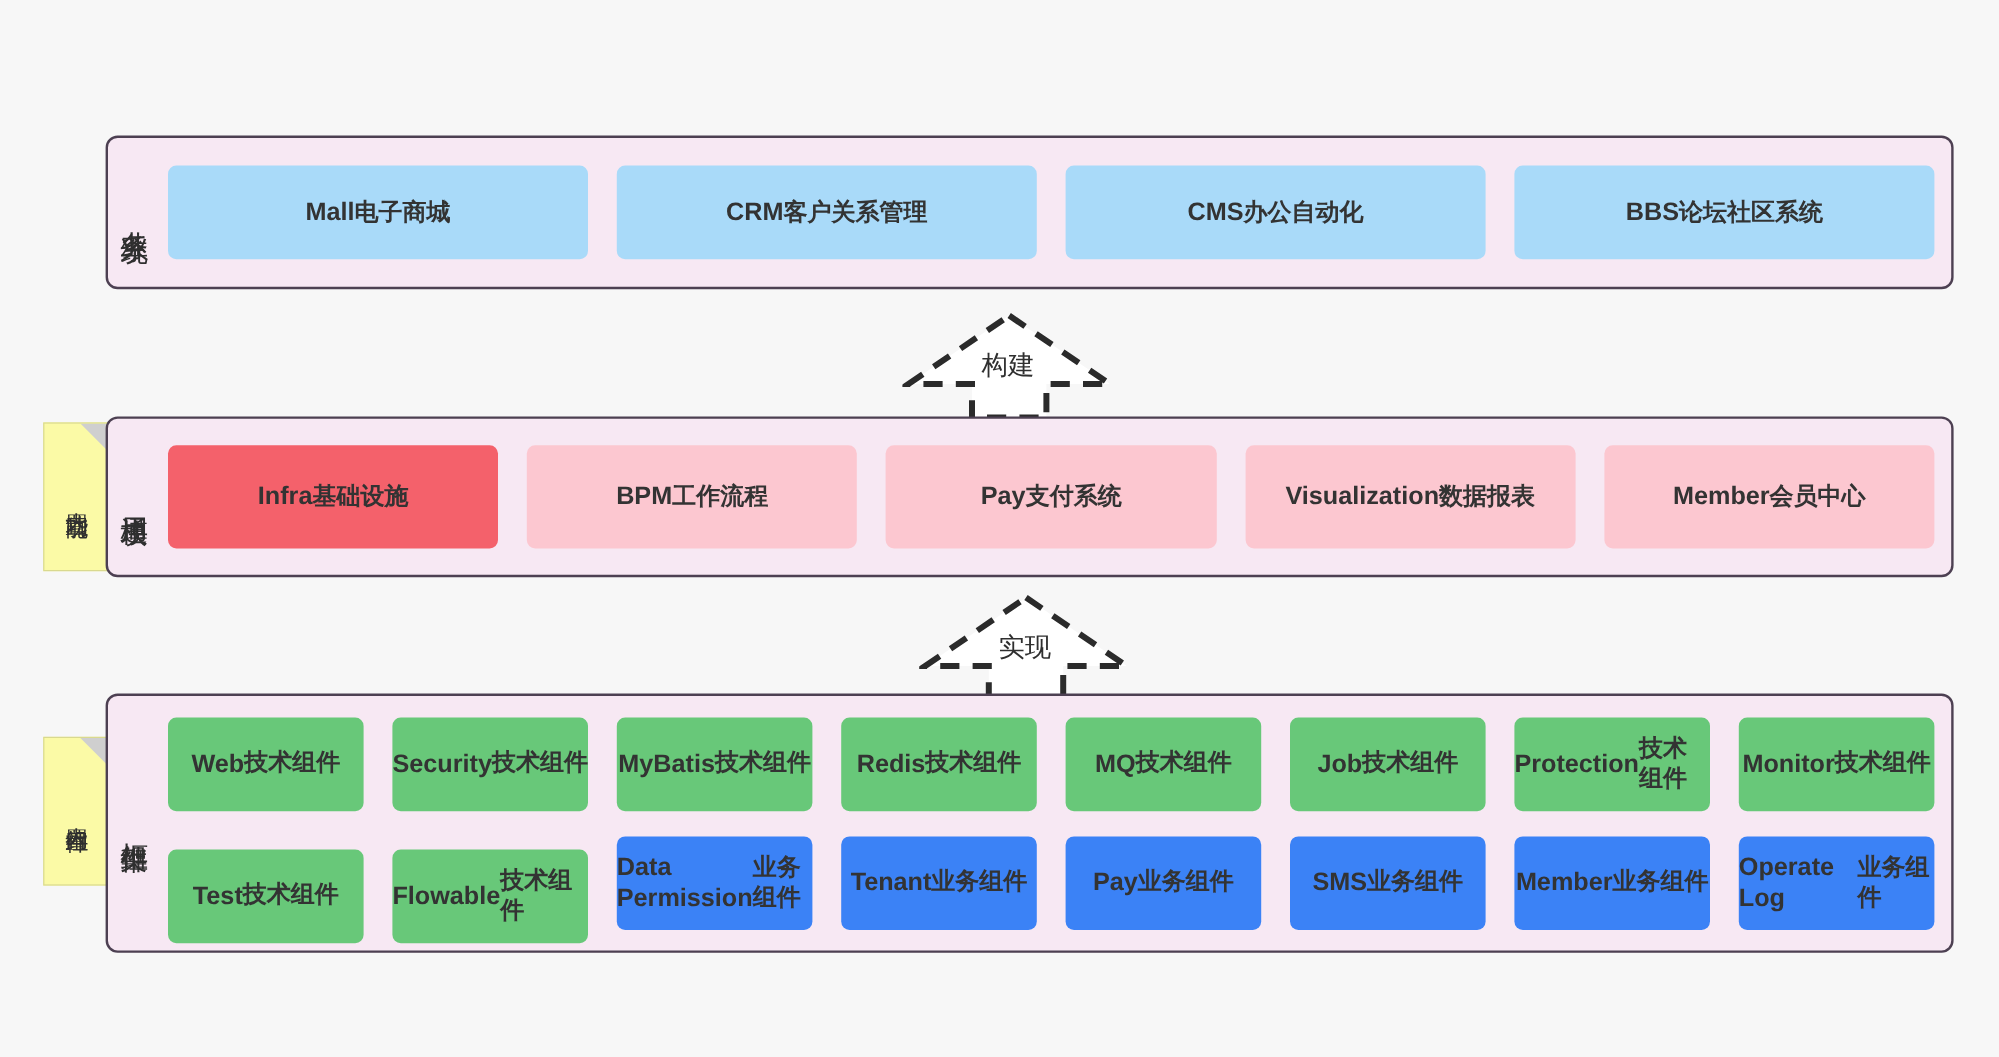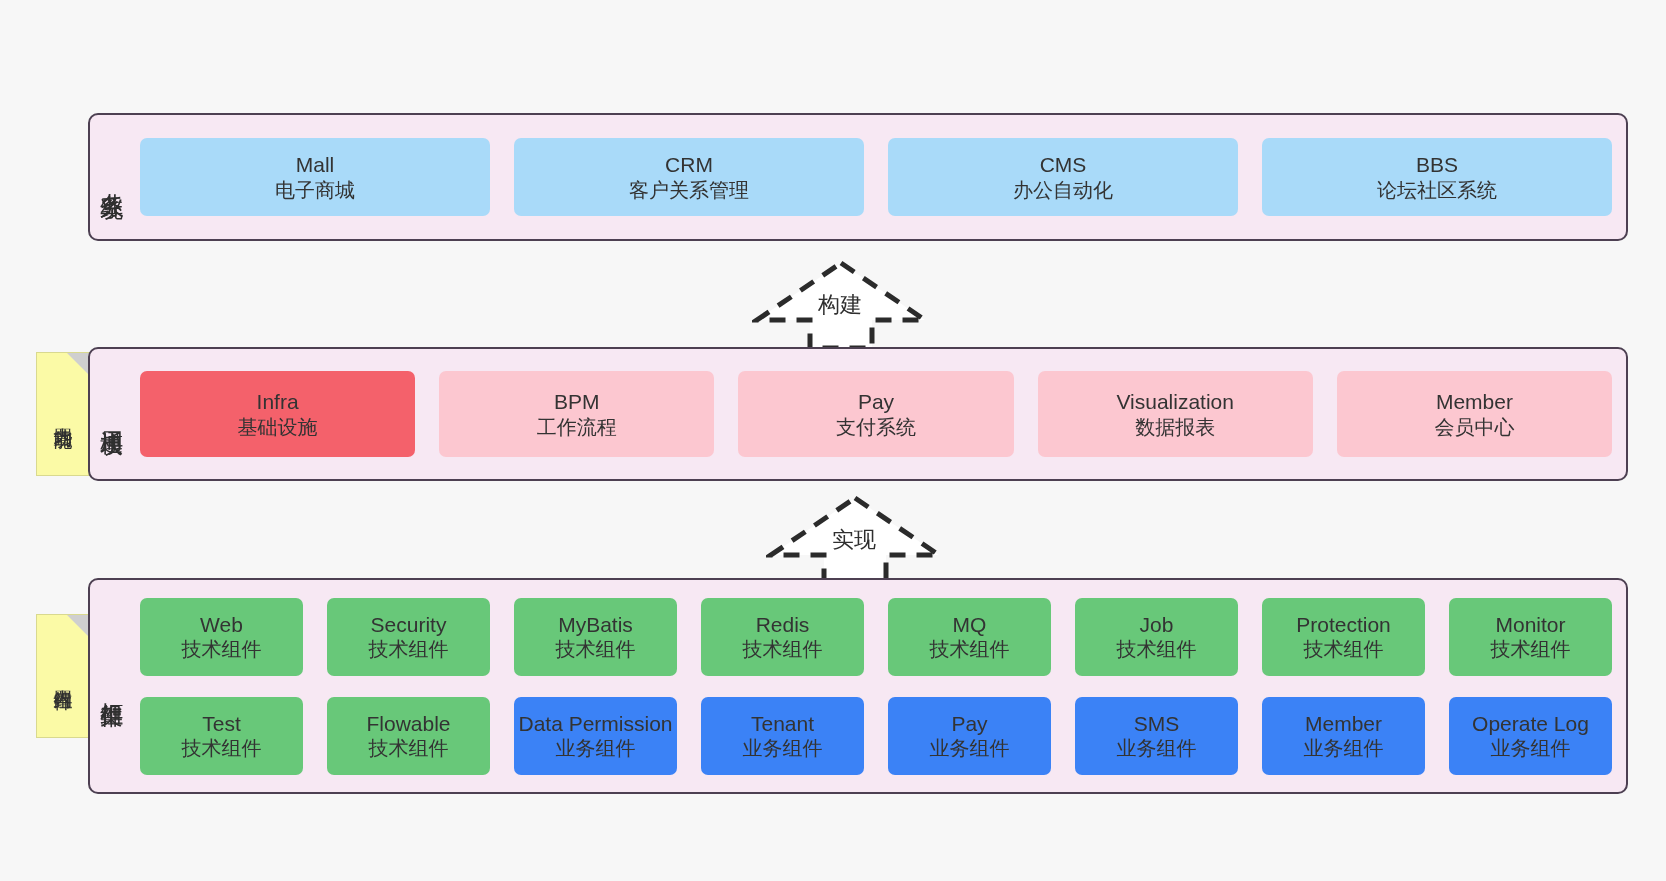--- a/index.html
+++ b/index.html
@@ -63,42 +63,43 @@
     gap: 24px;
   }
   .row.cols6 > .node { flex: 1 1 0; }
   .row.cols8 > .node { flex: 1 1 0; }
 
   
   .node {
     box-sizing: border-box;
     border-radius: 7px;
     display: flex;
-    flex-direction: column;
+    flex-direction: row;
     align-items: center;
     justify-content: center;
-    text-align: right;
+    text-align: left;
     line-height: 1.22;
+    font-weight: bold;
   }
   .node .n-title {
     font-size: 21px;
     color: #333333;
   }
   .node .n-sub {
     font-size: 20px;
     color: #333333;
   }
   .h-business { height: 78px; }
   .h-module   { height: 86px; }
   .h-comp     { height: 78px; }
 
   .c-blue       { background: #a9daf9; }
   .c-red        { background: #f4616b; }
   .c-pink       { background: #fcc7d0; }
-  .c-green      { background: #68c879; }
+  .c-green      { background: #68c879; margin-top: 11px; }
   .c-lightgreen { background: #3b82f6; }
 
   
   .note {
     position: absolute;
     box-sizing: border-box;
     width: 54px;
     background: #fbfaa6;
     border: 1px solid #d9d98f;
     display: flex;

